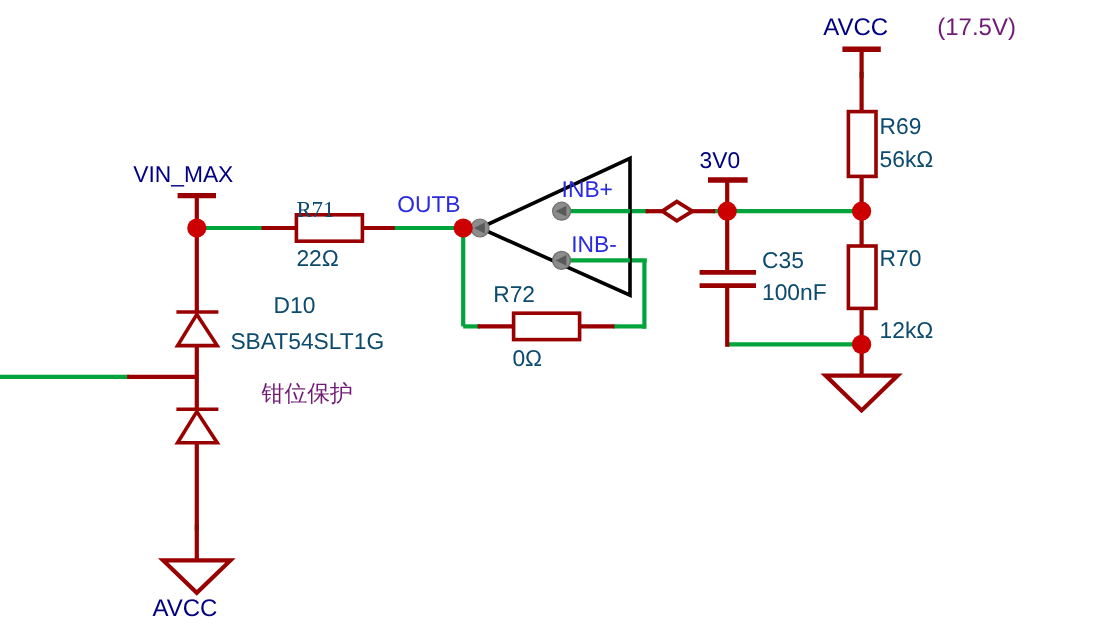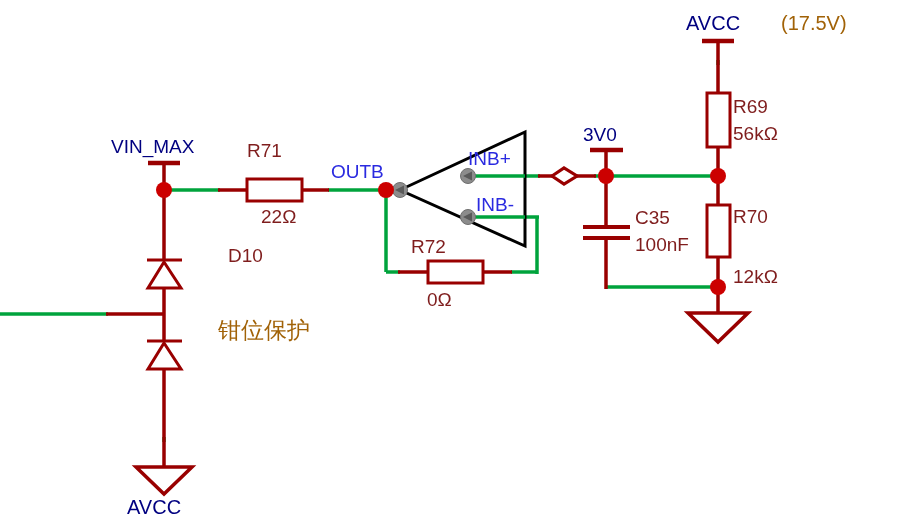--- a/index.html
+++ b/index.html
@@ -6,23 +6,23 @@
   #canvas{
     position:relative;
     width:924px;height:524px;
     background:#ffffff;
     font-family:"Liberation Sans", sans-serif;
     overflow:hidden;
   }
   #schem-svg{position:absolute;left:0;top:0;}
   .lbl{position:absolute;white-space:nowrap;line-height:1;}
   .power{color:#000080;font-size:20px;}
-  .comp{color:#7f1d1d;font-size:19px;}
+  .comp{color:#0c4a6e;font-size:19px;}
   .net{color:#2A2AE0;font-size:19px;}
-  .blk{color:#a16207;font-size:20px;}
+  .blk{color:#701a75;font-size:20px;}
 </style>
 </head>
 <body>
 
 <div id="canvas">
 
   <svg id="schem-svg" width="924" height="524" viewBox="0 0 924 524">
 
     <g stroke="#00A33C" stroke-width="3.5">
 
@@ -148,29 +148,30 @@
   <span class="lbl power" style="left:583px;top:125px;font-size:19px;">3V0</span>
 
   <span class="lbl comp" style="left:635px;top:208px;">C35</span>
   <span class="lbl comp" style="left:635px;top:235px;">100nF</span>
 
   <span class="lbl comp" style="left:733px;top:207px;">R70</span>
   <span class="lbl comp" style="left:733px;top:235px;margin-top:32px;">12kΩ</span>
 
   <span class="lbl power" style="left:111px;top:137px;font-size:19px;">VIN_MAX</span>
 
-  <span class="lbl comp" style="left:247px;top:141px;">R71</span>
-  <span class="lbl comp" style="left:261px;top:207px;">22Ω</span>
+  <span class="lbl comp" style="left:247px;top:166px;font-family:Liberation Serif, serif;">R71</span>
+  <span class="lbl comp" style="left:247px;top:207px;">22Ω</span>
 
   <span class="lbl net" style="left:331px;top:162px;">OUTB</span>
   <span class="lbl net" style="left:468px;top:149px;">INB+</span>
   <span class="lbl net" style="left:476px;top:195px;">INB-</span>
 
   <span class="lbl comp" style="left:411px;top:237px;">R72</span>
   <span class="lbl comp" style="left:427px;top:290px;">0Ω</span>
 
   <span class="lbl comp" style="left:192px;top:246px;margin-left:36px;">D10</span>
+  <span class="lbl comp" style="left:192px;top:276px;">SBAT54SLT1G</span>
 
-  <span class="lbl blk" style="left:218px;top:319px;font-size:23px;">钳位保护</span>
+  <span class="lbl blk" style="left:218px;top:319px;font-size:19px;">钳位保护</span>
 
   <span class="lbl power" style="left:127px;top:497px;">AVCC</span>
 
 </div>
 
 </body></html>

